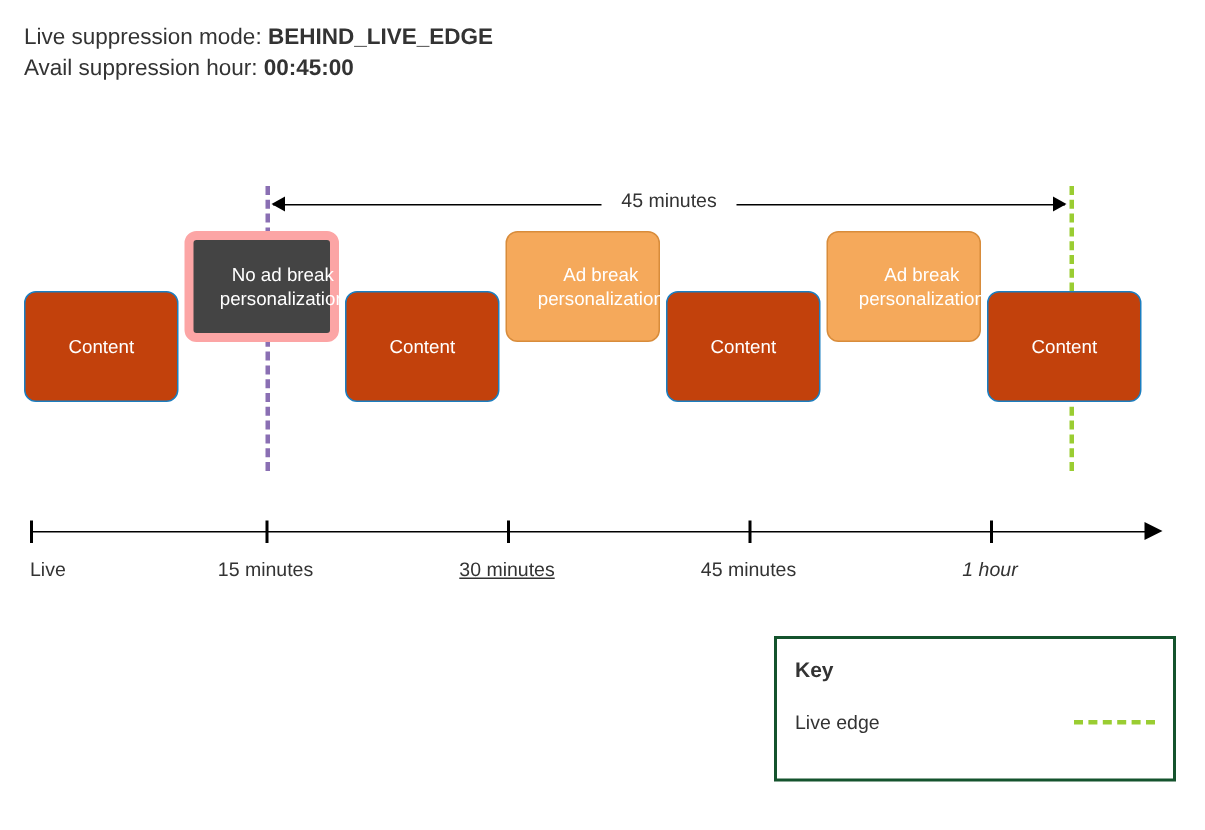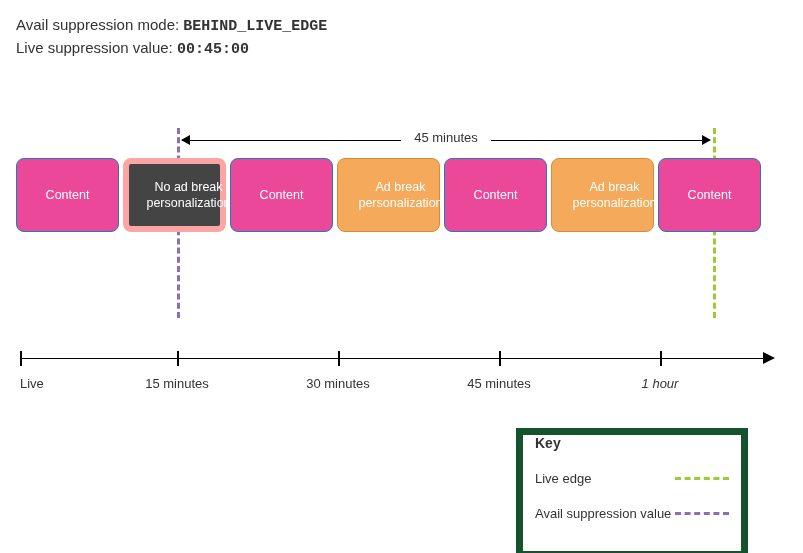--- a/index.html
+++ b/index.html
@@ -9,21 +9,21 @@
     margin: 0;
     padding: 12px 16px;
     width: 803px;
     box-sizing: border-box;
   }
   .header-line {
     margin: 4px 0;
     font-size: 15px;
   }
   .header-line .mono {
-    font-family: Liberation Mono, monospace;
+    font-family: Liberation Sans, sans-serif;
     font-weight: bold;
   }
   .diagram-wrap {
     position: relative;
     margin-top: 50px;
     height: 220px;
   }
   .blocks-row {
     position: absolute;
     top: 50px;
@@ -38,21 +38,21 @@
     display: flex;
     align-items: center;
     justify-content: center;
     text-align: center;
     font-size: 12.5px;
     color: #fff;
     padding: 4px;
     box-sizing: border-box;
     line-height: 1.3;
   }
-  .blue { background: #ec4899; border: 1px solid #1b7ec0; }
+  .blue { background: #c2410c; border: 1px solid #1b7ec0; margin-top: 40px; }
   .dark { background: #444444; border: 6px solid #fca5a5; padding-left: 32px; }
   .orange { background: #F5A95B; border: 1px solid #d88c3b; color:#fff;padding-left:28px; }
   .vline {
     position: absolute;
     top: 20px;
     width: 0;
     height: 190px;
     border-left-width: 3px;
     border-left-style: dashed;
   }
@@ -98,40 +98,40 @@
     position:absolute; top:3px; width:1.5px; height:15px; background:#000;
   }
   .tick-label {
     position:absolute; top:28px; font-size:13px; color:#333; transform:translateX(-50%);
   }
 
   .legend {
     position: relative;
     margin-top: 20px;
     margin-left: 500px;
-    width: 232px;
-    border: 7px solid #14532d;
-    padding: 0 12px 10px 12px;
+    width: 268px;
+    border: 2px solid #14532d;
+    padding: 12px 12px 10px 12px;
     box-sizing: border-box;
   }
   .legend .title { font-weight:bold; font-size:14px; margin-bottom:6px; }
   .legend .row { display:flex; justify-content:space-between; align-items:center; font-size:13px; margin:20px 0; }
   .legend .dash { width:54px; height:0; border-top:3px dashed; }
   .legend .dash.green { border-top-color:#9ACD32; }
   .legend .dash.purple { border-top-color:#8A6FB3; }
 </style>
 </head>
 <body>
 
 <div class="header-line">
-  <span>Avail suppression mode:</span>
+  <span>Live suppression mode:</span>
   <span class="mono">BEHIND_LIVE_EDGE</span>
 </div>
 <div class="header-line">
-  <span>Live suppression value:</span>
+  <span>Avail suppression hour:</span>
   <span class="mono">00:45:00</span>
 </div>
 
 <div class="diagram-wrap">
   <div class="vline purple"></div>
   <div class="vline green"></div>
 
   <div class="span-arrow">
     <div class="line"></div>
     <div class="al"></div>
@@ -152,33 +152,29 @@
 
 <div class="timeline-wrap">
   <div class="timeline"></div>
   <div class="timeline-arrow"></div>
   <div id="ticks">
       <div class="tick" style="left: 4px;"></div>
       <div class="tick-label" style="left: 4px; transform: translateX(0px);">Live</div>
       <div class="tick" style="left: 161px;"></div>
       <div class="tick-label" style="left: 161px; text-align: right;">15 minutes</div>
       <div class="tick" style="left: 322px;"></div>
-      <div class="tick-label" style="left: 322px;">30 minutes</div>
+      <div class="tick-label" style="left: 322px; text-decoration: underline;">30 minutes</div>
       <div class="tick" style="left: 483px;"></div>
       <div class="tick-label" style="left: 483px;">45 minutes</div>
       <div class="tick" style="left: 644px;"></div>
       <div class="tick-label" style="left: 644px; font-style: italic;">1 hour</div>
     </div>
 </div>
 
 <div class="legend">
   <div class="title">Key</div>
   <div id="legend-rows">
       <div class="row">
         <span>Live edge</span>
         <span class="dash green"></span>
       </div>
-      <div class="row">
-        <span>Avail suppression value</span>
-        <span class="dash purple"></span>
-      </div>
     </div>
 </div>
 
 </body></html>

